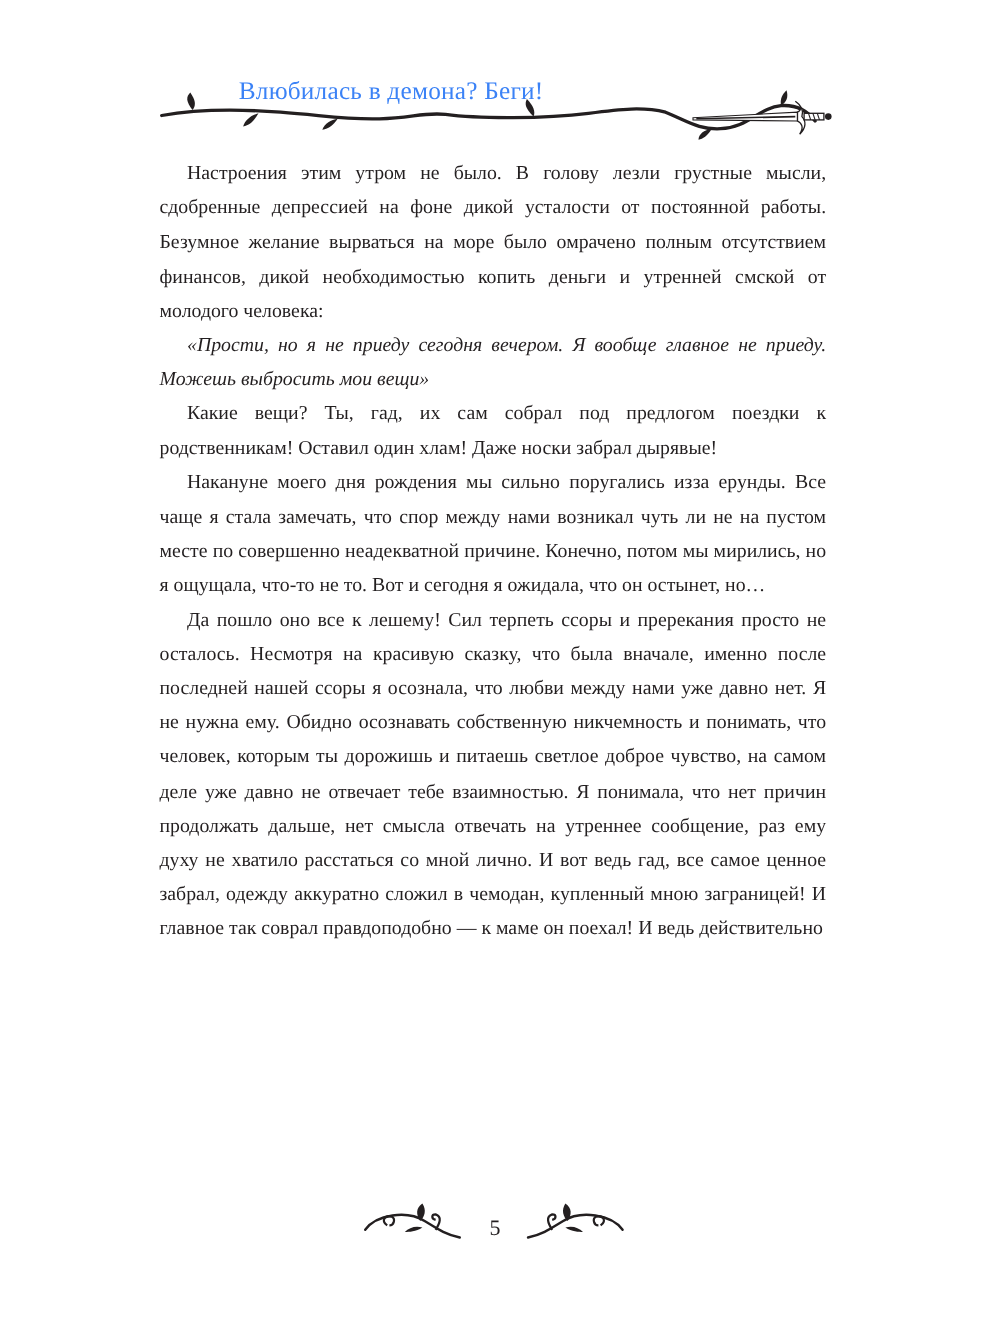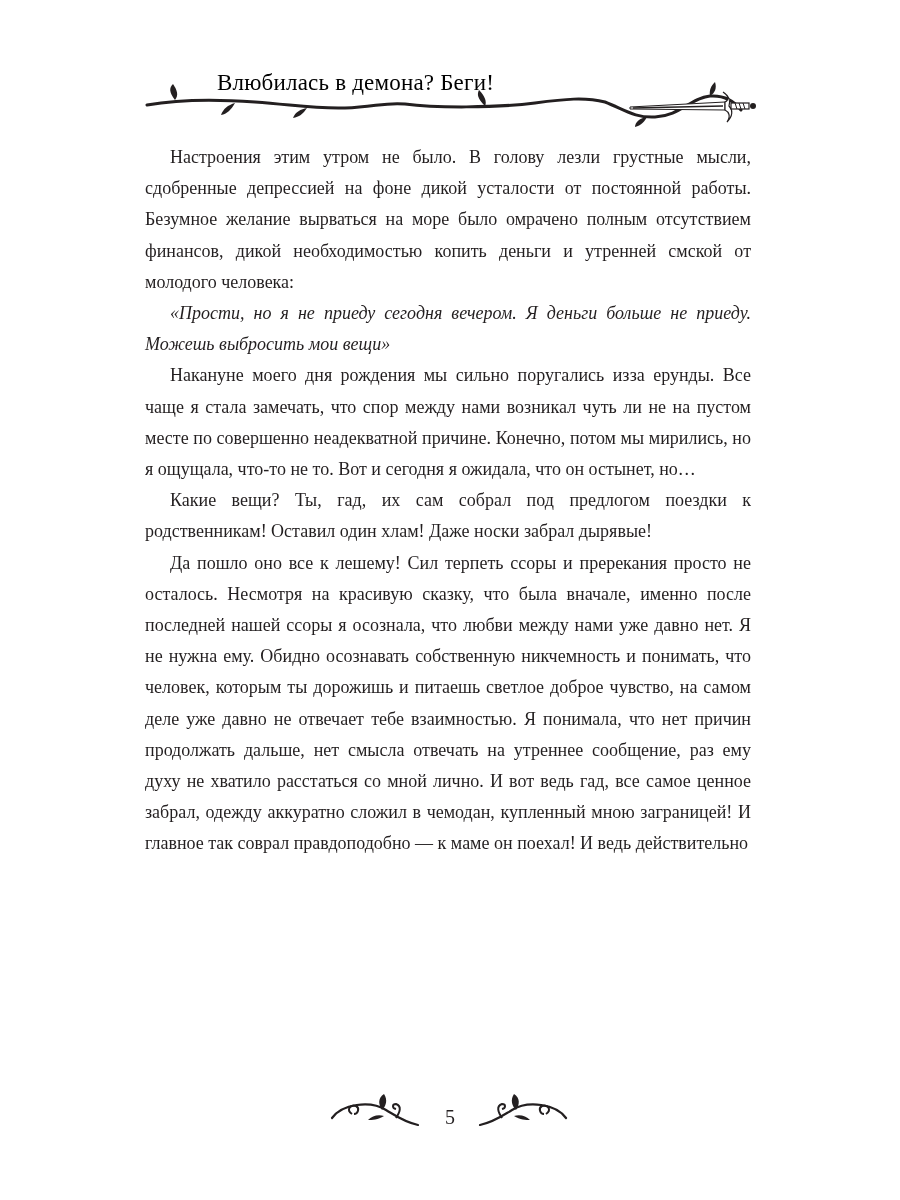--- a/index.html
+++ b/index.html
@@ -21,21 +21,21 @@
       top: 62px;
       width: 630px;
       height: 70px;
     }
     .running-title {
       position: absolute;
       left: 82px;
       top: 8px;
       font-size: 23px;
       letter-spacing: 0.2px;
-      color: #000000;
+      color: #3b82f6;
       white-space: nowrap;
       text-align: right;
     }
     .header svg {
       position: absolute;
       left: 0;
       top: 0;
     }
     .body-text {
       position: absolute;
@@ -100,23 +100,23 @@
     <line x1="600" y1="41" x2="602" y2="47" stroke="#231f20" stroke-width="1"></line>
     <line x1="604" y1="41" x2="606" y2="47" stroke="#231f20" stroke-width="1"></line>
     <line x1="608" y1="41" x2="610" y2="47" stroke="#231f20" stroke-width="1"></line>
 
     <circle cx="618" cy="44" r="3" fill="#231f20"></circle>
   </svg>
 </div>
 
 <div class="body-text">
   <p>Настроения этим утром не было. В голову лезли грустные мысли, сдобренные депрессией на фоне дикой усталости от постоянной работы. Безумное желание вырваться на море было омрачено полным отсутствием финансов, дикой необходимостью копить деньги и утренней смской от молодого человека:</p>
-  <p class="quote">«Прости, но я не приеду сегодня вечером. Я деньги больше не приеду. Можешь выбросить мои вещи»</p>
+  <p class="quote">«Прости, но я не приеду сегодня вечером. Я вообще главное не приеду. Можешь выбросить мои вещи»</p>
+  <p>Какие вещи? Ты, гад, их сам собрал под предлогом поездки к родственникам! Оставил один хлам! Даже носки забрал дырявые!</p>
   <p>Накануне моего дня рождения мы сильно поругались изза ерунды. Все чаще я стала замечать, что спор между нами возникал чуть ли не на пустом месте по совершенно неадекватной причине. Конечно, потом мы мирились, но я ощущала, что-то не то. Вот и сегодня я ожидала, что он остынет, но…</p>
-  <p>Какие вещи? Ты, гад, их сам собрал под предлогом поездки к родственникам! Оставил один хлам! Даже носки забрал дырявые!</p>
   <p>Да пошло оно все к лешему! Сил терпеть ссоры и пререкания просто не осталось. Несмотря на красивую сказку, что была вначале, именно после последней нашей ссоры я осознала, что любви между нами уже давно нет. Я не нужна ему. Обидно осознавать собственную никчемность и понимать, что человек, которым ты дорожишь и питаешь светлое доброе чувство, на самом деле уже давно не отвечает тебе взаимностью. Я понимала, что нет причин продолжать дальше, нет смысла отвечать на утреннее сообщение, раз ему духу не хватило расстаться со мной лично. И вот ведь гад, все самое ценное забрал, одежду аккуратно сложил в чемодан, купленный мною заграницей! И главное так соврал правдоподобно — к маме он поехал! И ведь действительно</p>
 </div>
 
 <div class="footer">
   <svg style="left:10px" width="90" height="40" viewBox="0 0 90 40">
     <path d="M2,28 C12,14 40,10 56,20 C66,26 74,32 88,35" fill="none" stroke="#231f20" stroke-width="2.2" stroke-linecap="round"></path>
     <path d="M22,24 C16,20 20,14 26,16 C30,18 28,24 24,24" fill="none" stroke="#231f20" stroke-width="2"></path>
     <path d="M66,28 C70,22 72,16 66,14 C62,14 62,18 66,19" fill="none" stroke="#231f20" stroke-width="2"></path>
     <path d="M52,20 C48,14 48,8 54,4 C58,10 56,16 52,20 Z" fill="#231f20"></path>
     <path d="M54,26 C48,30 42,30 38,30 C42,26 48,24 54,26 Z" fill="#231f20"></path>

